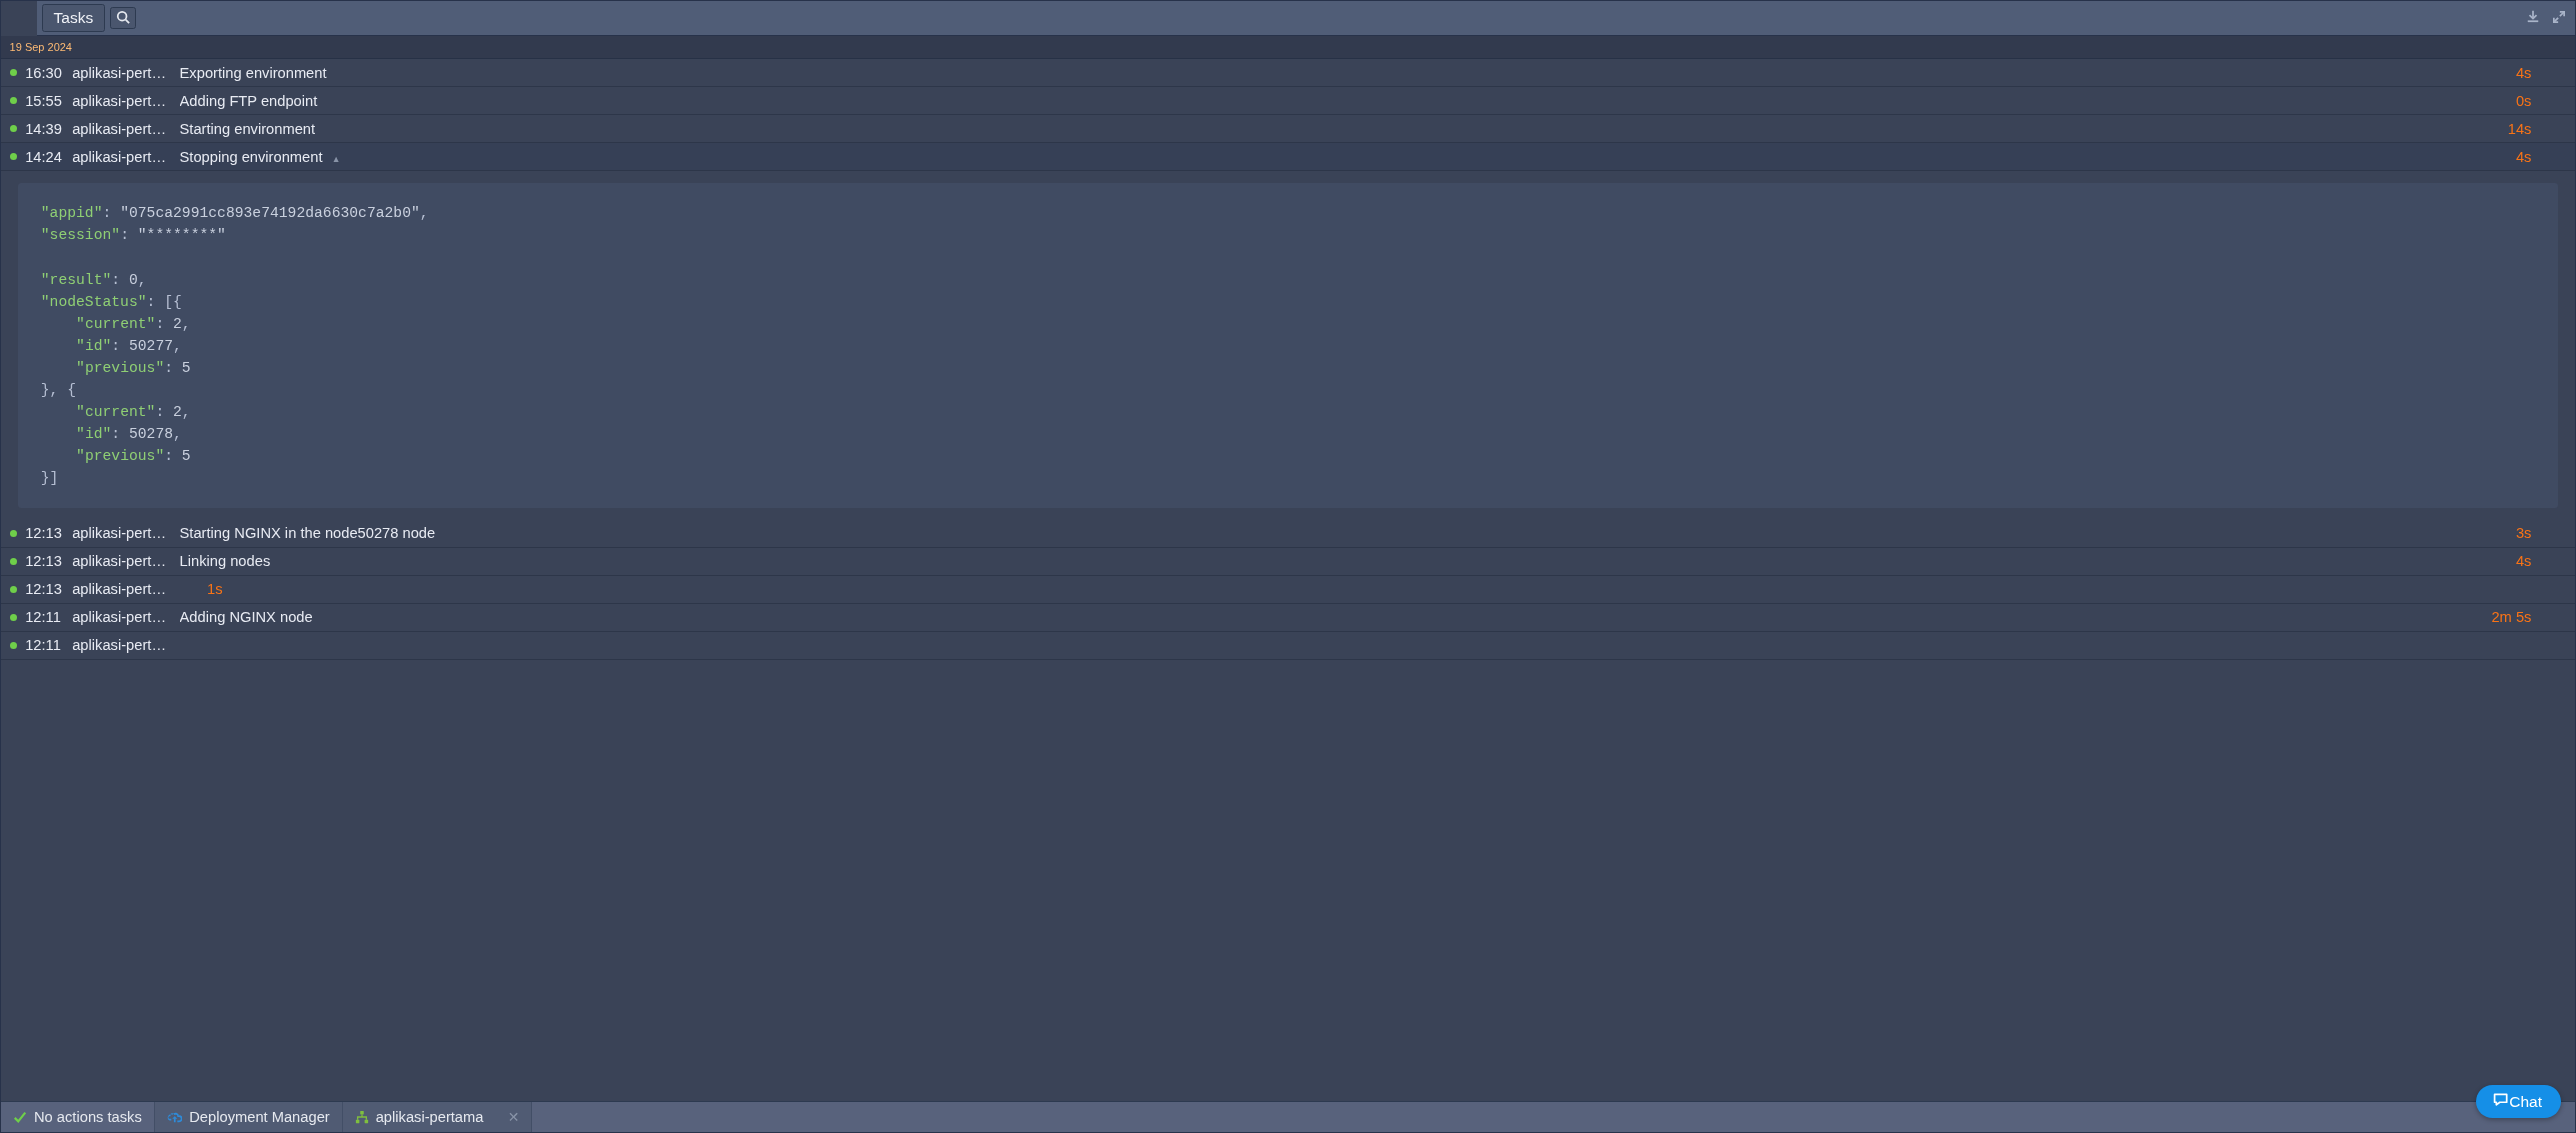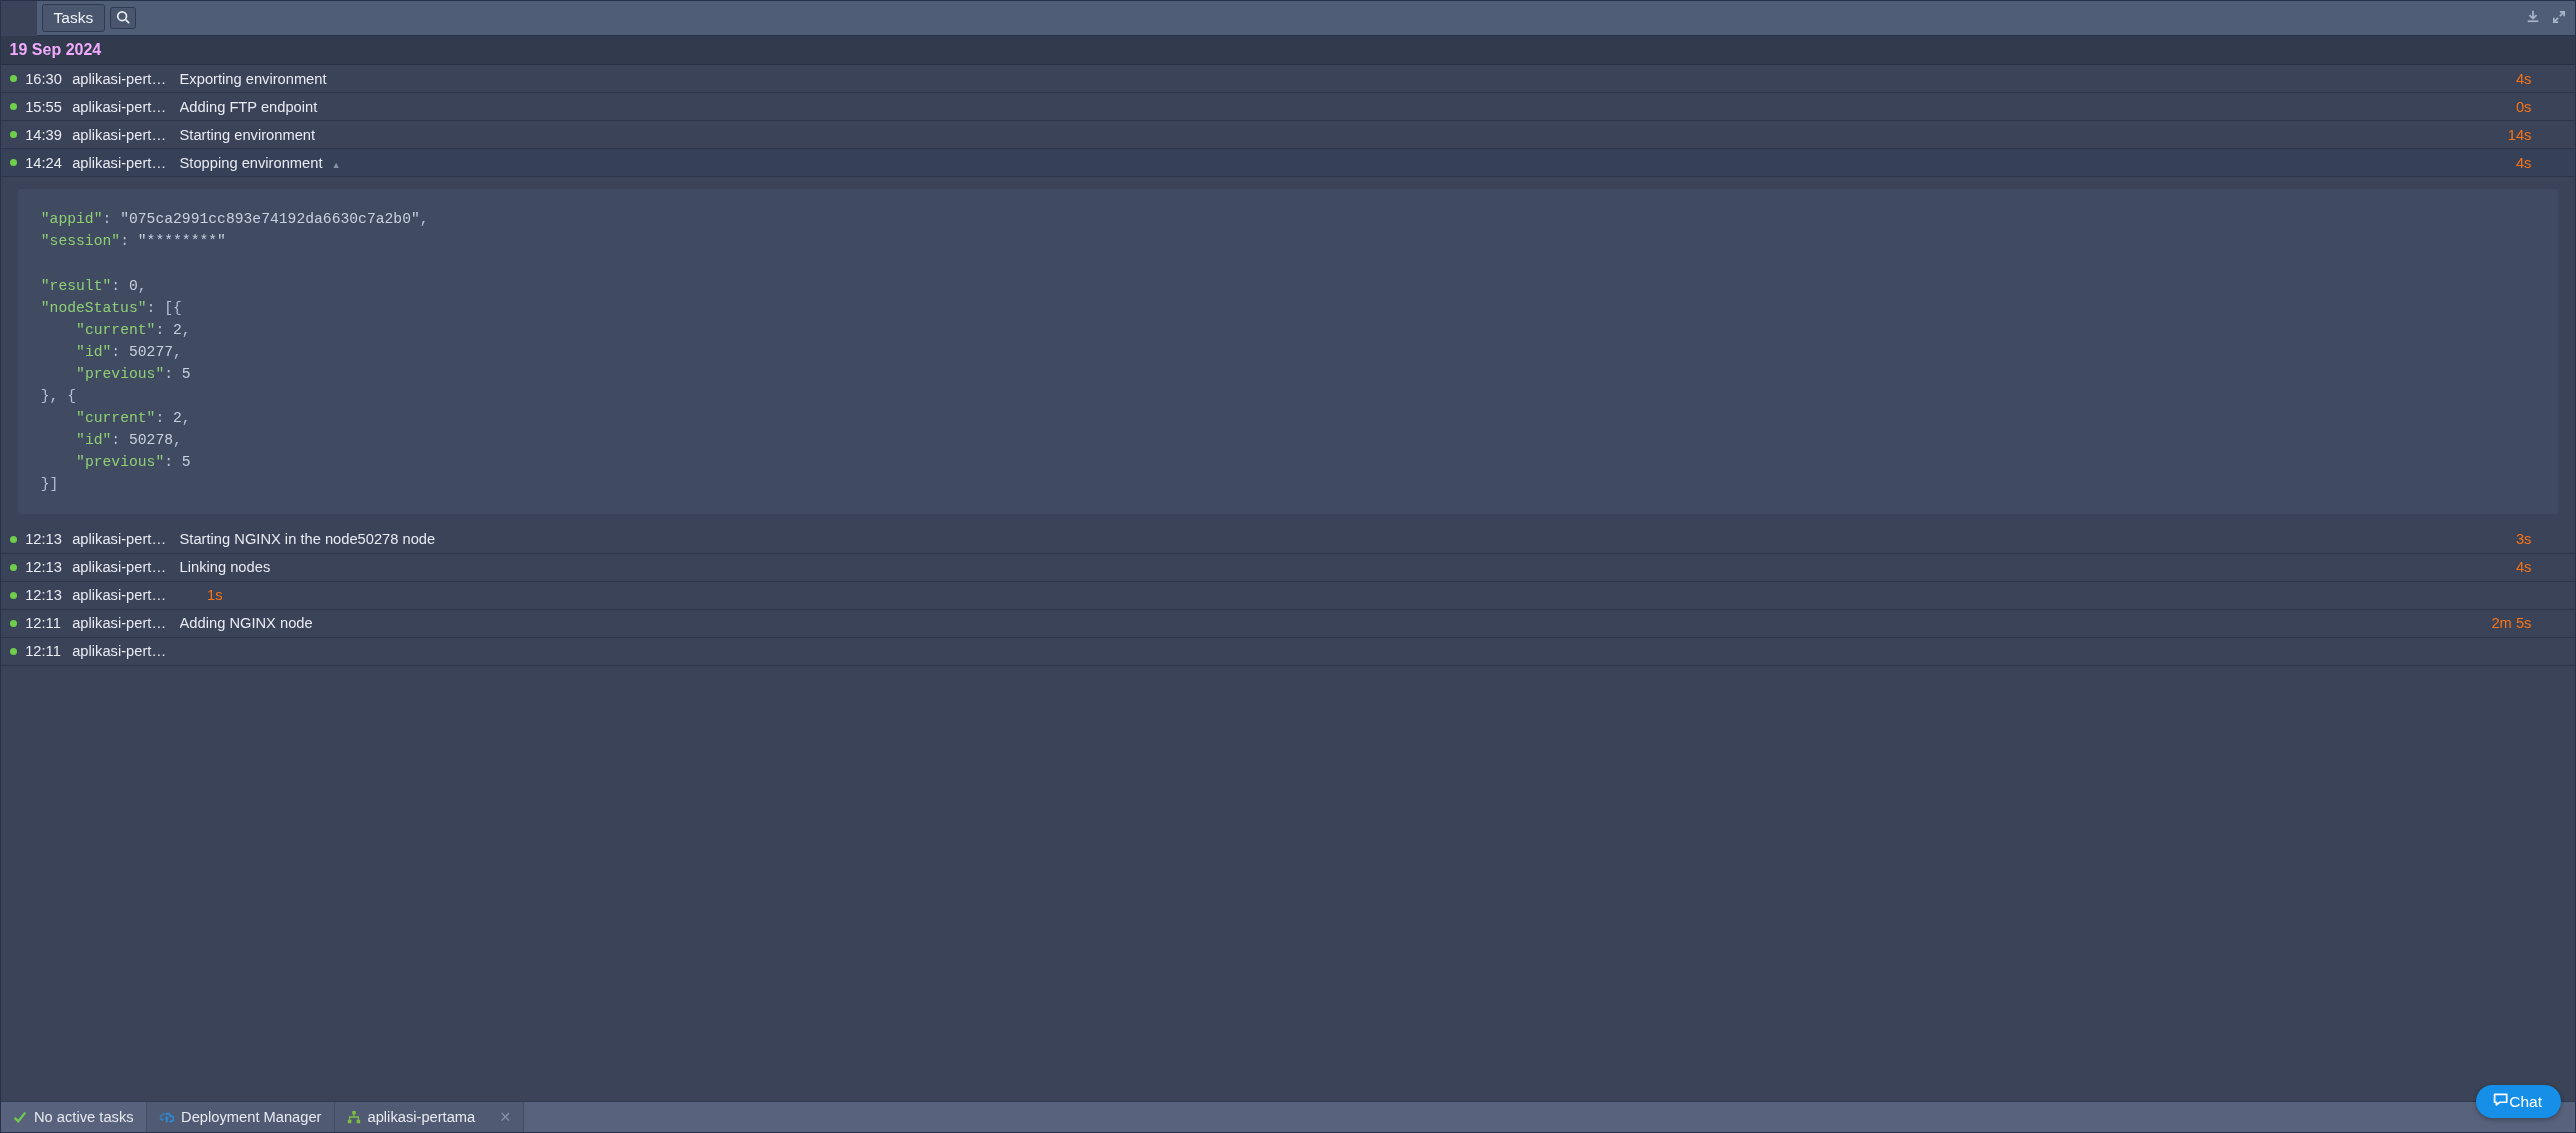--- a/index.html
+++ b/index.html
@@ -58,23 +58,23 @@
     color: #a9b4c9;
     cursor: pointer;
   }
   .body {
     flex: 1;
     overflow: auto;
     background: #3a4357;
   }
   .date-header {
     background: #323a4e;
-    color: #f0abfc;
-    font-weight: 700;
-    font-size: 16px;
+    color: #fdba74;
+    font-weight: 400;
+    font-size: 11px;
     padding: 5.2px 8.6px;
     border-bottom: 0.9px solid #273146;
   }
   .row {
     display: flex;
     align-items: center;
     height: 28px;
     padding: 0 8.6px;
     border-bottom: 0.9px solid #2d3649;
     font-size: 14.7px;
@@ -314,21 +314,21 @@
     </div>
   </div>
 
   <div class="statusbar">
     <div class="status-cell">
       <span class="status-icon check">
         <svg width="14" height="14" viewBox="0 0 16 16" fill="none" stroke="currentColor" stroke-width="2.5">
           <path d="M2 9l4 4L14 3"></path>
         </svg>
       </span>
-      <span>No active tasks</span>
+      <span>No actions tasks</span>
     </div>
     <div class="status-cell dark">
       <span class="status-icon" style="color:#2e8bd9">
         <svg width="15.5" height="14" viewBox="0 0 18 16" fill="currentColor">
           <path d="M14 7a4 4 0 0 0-7.6-1.7A3.5 3.5 0 0 0 3 12h2v-2H3a1.5 1.5 0 1 1 .2-3H4l.2-.7A2 2 0 0 1 8 5l.3.8.8-.3A2 2 0 0 1 12 7v1h2a2 2 0 1 1 0 4h-2v2h2a4 4 0 0 0 0-8 0 0 0 0 0 0 0z"></path>
           <path d="M9 7l3 3h-2v4H8v-4H6l3-3z"></path>
         </svg>
       </span>
       <span>Deployment Manager</span>
     </div>

